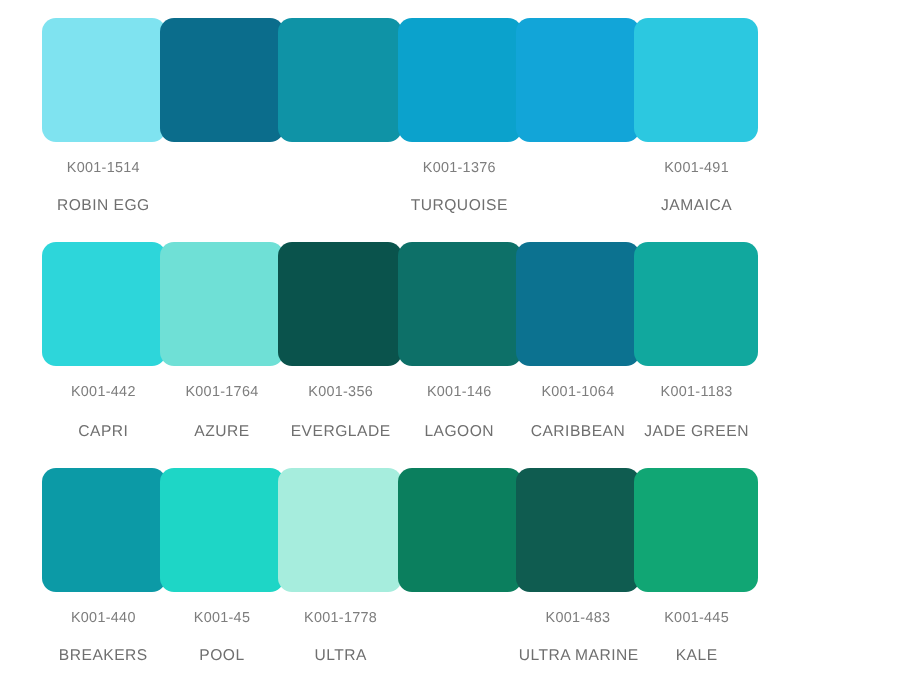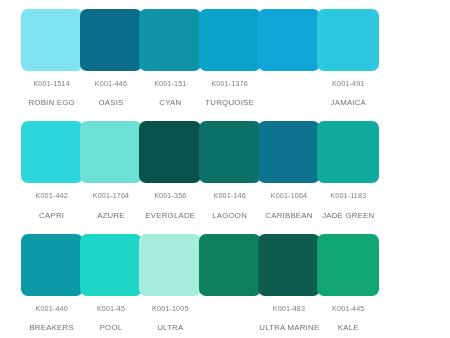--- a/index.html
+++ b/index.html
@@ -81,31 +81,23 @@
     <div class="swatch-row">
       <div class="swatch-cell">
         <div class="swatch-chip" style="background: rgb(127, 227, 240);"></div>
         <div class="swatch-labels">
           <span class="swatch-code">K001-1514</span>
           <span class="swatch-name">ROBIN EGG</span>
         </div>
       </div>
       <div class="swatch-cell">
         <div class="swatch-chip" style="background: rgb(11, 109, 140);"></div>
-        <div class="swatch-labels">
-          <span class="swatch-code">K001-446</span>
-          <span class="swatch-name">OASIS</span>
-        </div>
       </div>
       <div class="swatch-cell">
         <div class="swatch-chip" style="background: rgb(15, 147, 166);"></div>
-        <div class="swatch-labels">
-          <span class="swatch-code">K001-151</span>
-          <span class="swatch-name">CYAN</span>
-        </div>
       </div>
       <div class="swatch-cell">
         <div class="swatch-chip" style="background: rgb(11, 162, 204);"></div>
         <div class="swatch-labels">
           <span class="swatch-code">K001-1376</span>
           <span class="swatch-name">TURQUOISE</span>
         </div>
       </div>
       <div class="swatch-cell">
         <div class="swatch-chip" style="background: rgb(18, 165, 216);"></div>
@@ -173,21 +165,21 @@
       <div class="swatch-cell">
         <div class="swatch-chip" style="background: rgb(30, 214, 198);"></div>
         <div class="swatch-labels">
           <span class="swatch-code">K001-45</span>
           <span class="swatch-name">POOL</span>
         </div>
       </div>
       <div class="swatch-cell">
         <div class="swatch-chip" style="background: rgb(166, 237, 221);"></div>
         <div class="swatch-labels">
-          <span class="swatch-code">K001-1005</span>
+          <span class="swatch-code">K001-1778</span>
           <span class="swatch-name">ULTRA</span>
         </div>
       </div>
       <div class="swatch-cell">
         <div class="swatch-chip" style="background: rgb(11, 127, 94);"></div>
       </div>
       <div class="swatch-cell">
         <div class="swatch-chip" style="background: rgb(15, 92, 80);"></div>
         <div class="swatch-labels">
           <span class="swatch-code">K001-483</span>

